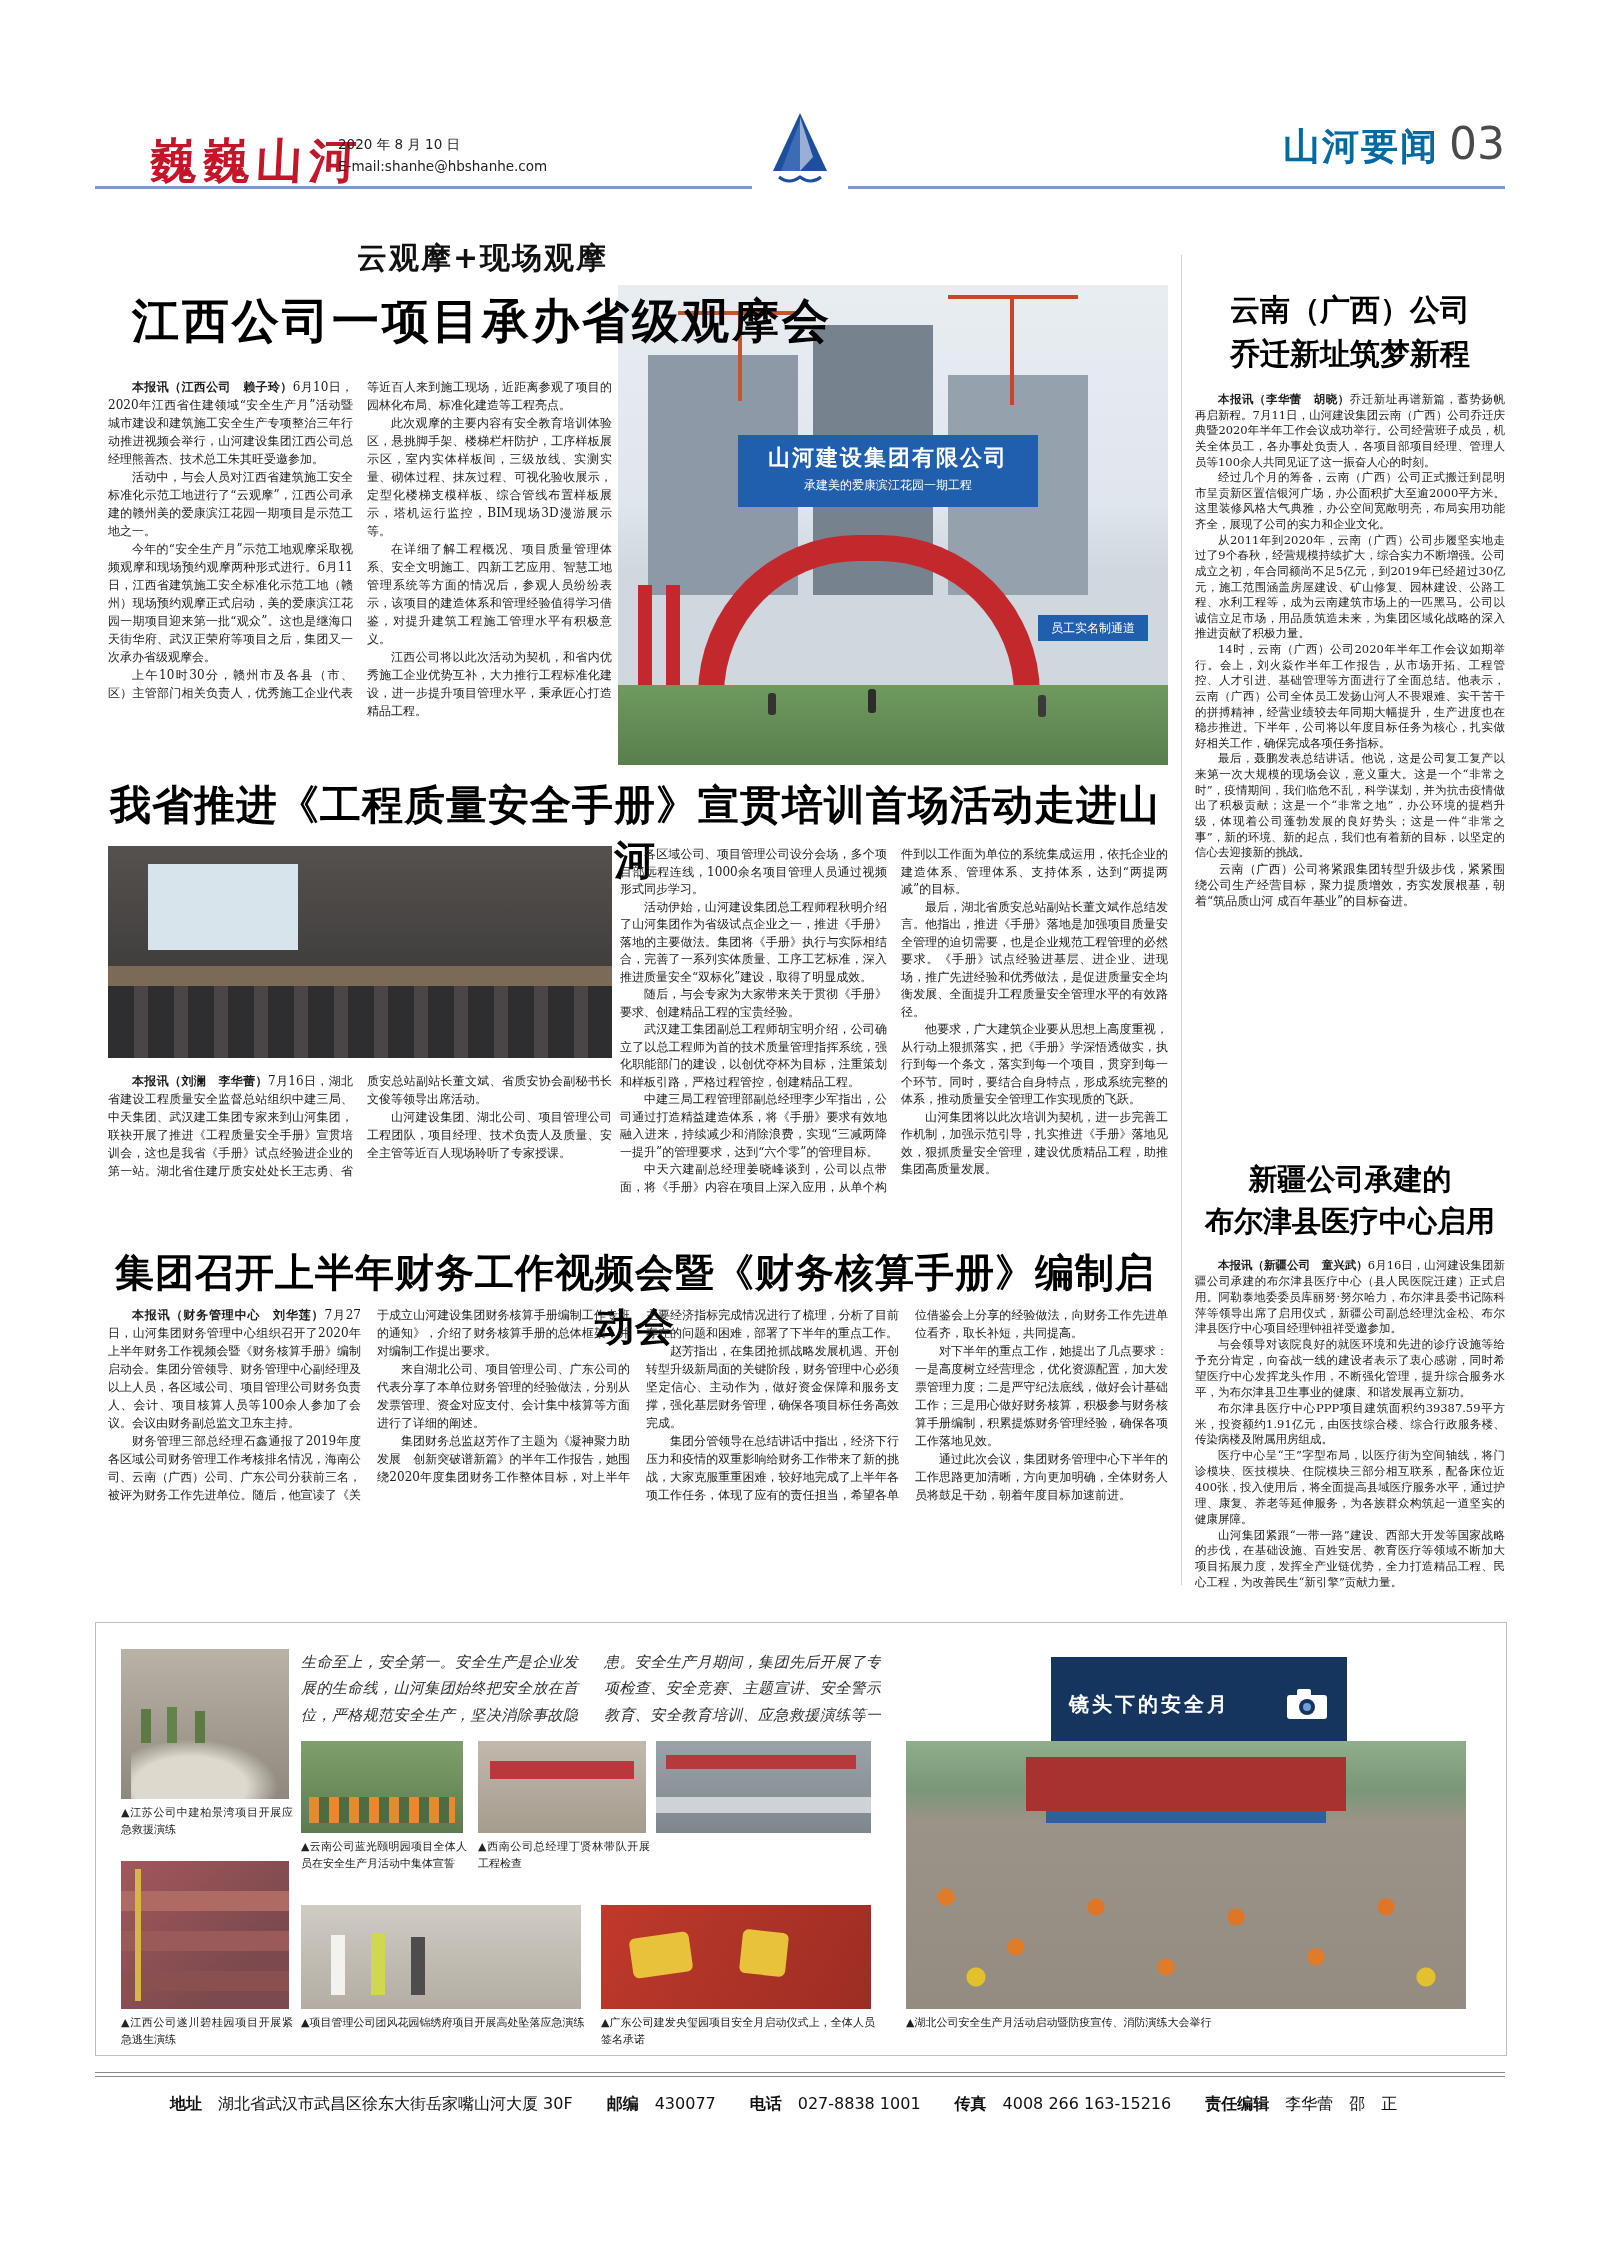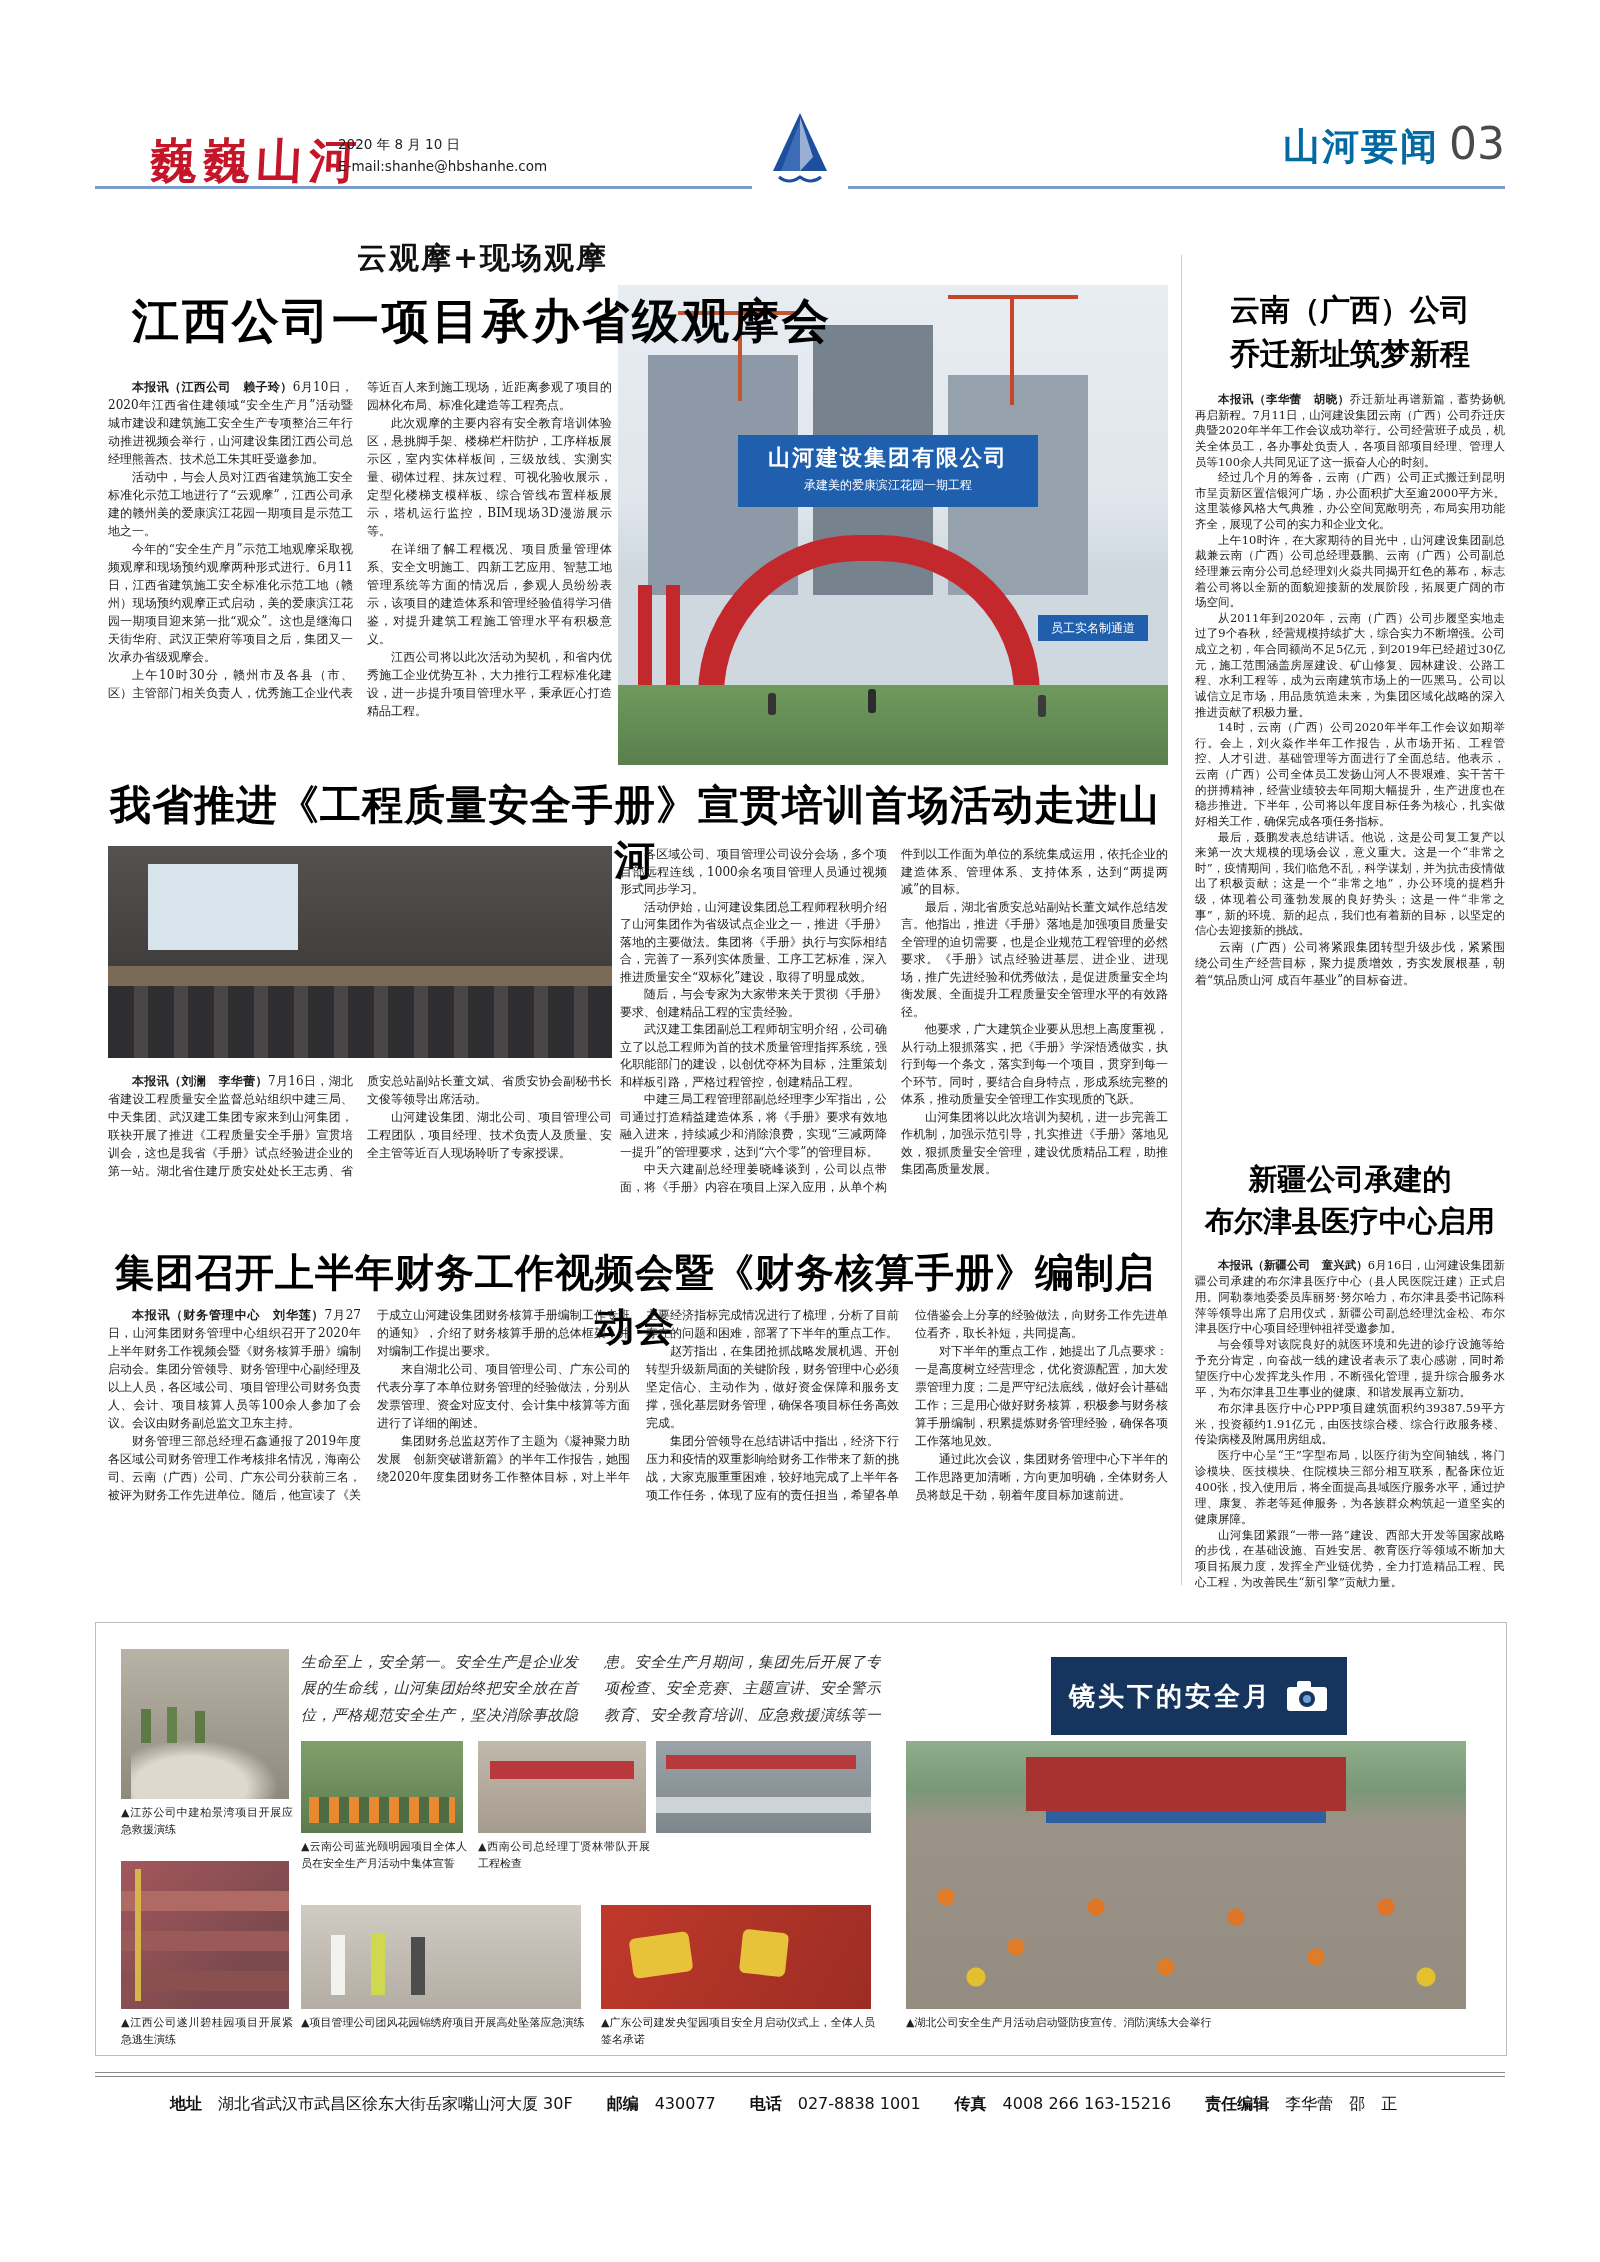--- a/index.html
+++ b/index.html
@@ -30,21 +30,21 @@
   .vdiv{width:1px;background:#cfcfcf;}
   
   .photo{position:absolute;overflow:hidden;}
   .shape{position:absolute;}
   .sign{background:#1f5fae;color:#fff;text-align:center;font-family:"DejaVu Sans", sans-serif;}
   .caption{font-size:11px;line-height:1.5;color:#222;text-align:justify;font-family:"DejaVu Sans", sans-serif;}
   .collage-box{border:1px solid #bdbdbd;background:#fff;}
   .script{font-family:"DejaVu Serif", serif;font-style:italic;font-size:15px;line-height:1.75;color:#2e2e2e;
           text-align:justify;column-count:2;column-gap:26px;}
   .badge{background:#16355e;color:#fff;display:flex;align-items:center;justify-content:space-between;
-         padding:0 18px;font-family:"DejaVu Sans", sans-serif;font-weight:800;font-size:26px;letter-spacing:3px;}
+         padding:8px 18px;font-family:"DejaVu Sans", sans-serif;font-weight:800;font-size:20px;letter-spacing:3px;}
   
   .foot-rule{height:3px;border-top:1.5px solid #8a8a8a;border-bottom:1.5px solid #8a8a8a;}
   .footer{font-family:"DejaVu Sans", sans-serif;font-size:16px;color:#111;display:flex;gap:34px;align-items:baseline;}
   .footer b{font-weight:700;}
 </style>
 </head>
 <body>
 
 <div class="page">
 
@@ -140,21 +140,20 @@
 
   <div class="abs vdiv" style="left:1181px;top:255px;height:1330px;"></div>
 
   <div class="abs sb-title" style="left:1195px;top:288px;width:310px;">
     <div>云南（广西）公司</div>
     <div>乔迁新址筑梦新程</div>
   </div>
   <div class="abs sb-body" style="left:1195px;top:392px;width:310px;height:746px;">
     <p class="t" style="font-size:11.5px;line-height:1.36;"><b>本报讯（李华蕾　胡晓）</b><span>乔迁新址再谱新篇，蓄势扬帆再启新程。7月11日，山河建设集团云南（广西）公司乔迁庆典暨2020年半年工作会议成功举行。公司经营班子成员，机关全体员工，各办事处负责人，各项目部项目经理、管理人员等100余人共同见证了这一振奋人心的时刻。</span></p>
     <p class="t" style="font-size:11.5px;line-height:1.36;">经过几个月的筹备，云南（广西）公司正式搬迁到昆明市呈贡新区置信银河广场，办公面积扩大至逾2000平方米。这里装修风格大气典雅，办公空间宽敞明亮，布局实用功能齐全，展现了公司的实力和企业文化。</p>
-    <p class="t" style="font-size:11.5px;line-height:1.36;">上午10时许，在大家期待的目光中，山河建设集团副总裁兼云南（广西）公司总经理聂鹏、云南（广西）公司副总经理兼云南分公司总经理刘火焱共同揭开红色的幕布，标志着公司将以全新的面貌迎接新的发展阶段，拓展更广阔的市场空间。</p>
     <p class="t" style="font-size:11.5px;line-height:1.36;">从2011年到2020年，云南（广西）公司步履坚实地走过了9个春秋，经营规模持续扩大，综合实力不断增强。公司成立之初，年合同额尚不足5亿元，到2019年已经超过30亿元，施工范围涵盖房屋建设、矿山修复、园林建设、公路工程、水利工程等，成为云南建筑市场上的一匹黑马。公司以诚信立足市场，用品质筑造未来，为集团区域化战略的深入推进贡献了积极力量。</p>
     <p class="t" style="font-size:11.5px;line-height:1.36;">14时，云南（广西）公司2020年半年工作会议如期举行。会上，刘火焱作半年工作报告，从市场开拓、工程管控、人才引进、基础管理等方面进行了全面总结。他表示，云南（广西）公司全体员工发扬山河人不畏艰难、实干苦干的拼搏精神，经营业绩较去年同期大幅提升，生产进度也在稳步推进。下半年，公司将以年度目标任务为核心，扎实做好相关工作，确保完成各项任务指标。</p>
     <p class="t" style="font-size:11.5px;line-height:1.36;">最后，聂鹏发表总结讲话。他说，这是公司复工复产以来第一次大规模的现场会议，意义重大。这是一个“非常之时”，疫情期间，我们临危不乱，科学谋划，并为抗击疫情做出了积极贡献；这是一个“非常之地”，办公环境的提档升级，体现着公司蓬勃发展的良好势头；这是一件“非常之事”，新的环境、新的起点，我们也有着新的目标，以坚定的信心去迎接新的挑战。</p>
     <p class="t" style="font-size:12px;line-height:1.36;">云南（广西）公司将紧跟集团转型升级步伐，紧紧围绕公司生产经营目标，聚力提质增效，夯实发展根基，朝着“筑品质山河 成百年基业”的目标奋进。</p>
   </div>
 
   <div class="abs sb-title" style="left:1195px;top:1158px;width:310px;font-size:29px;">
     <div>新疆公司承建的</div>
     <div>布尔津县医疗中心启用</div>
   </div>

